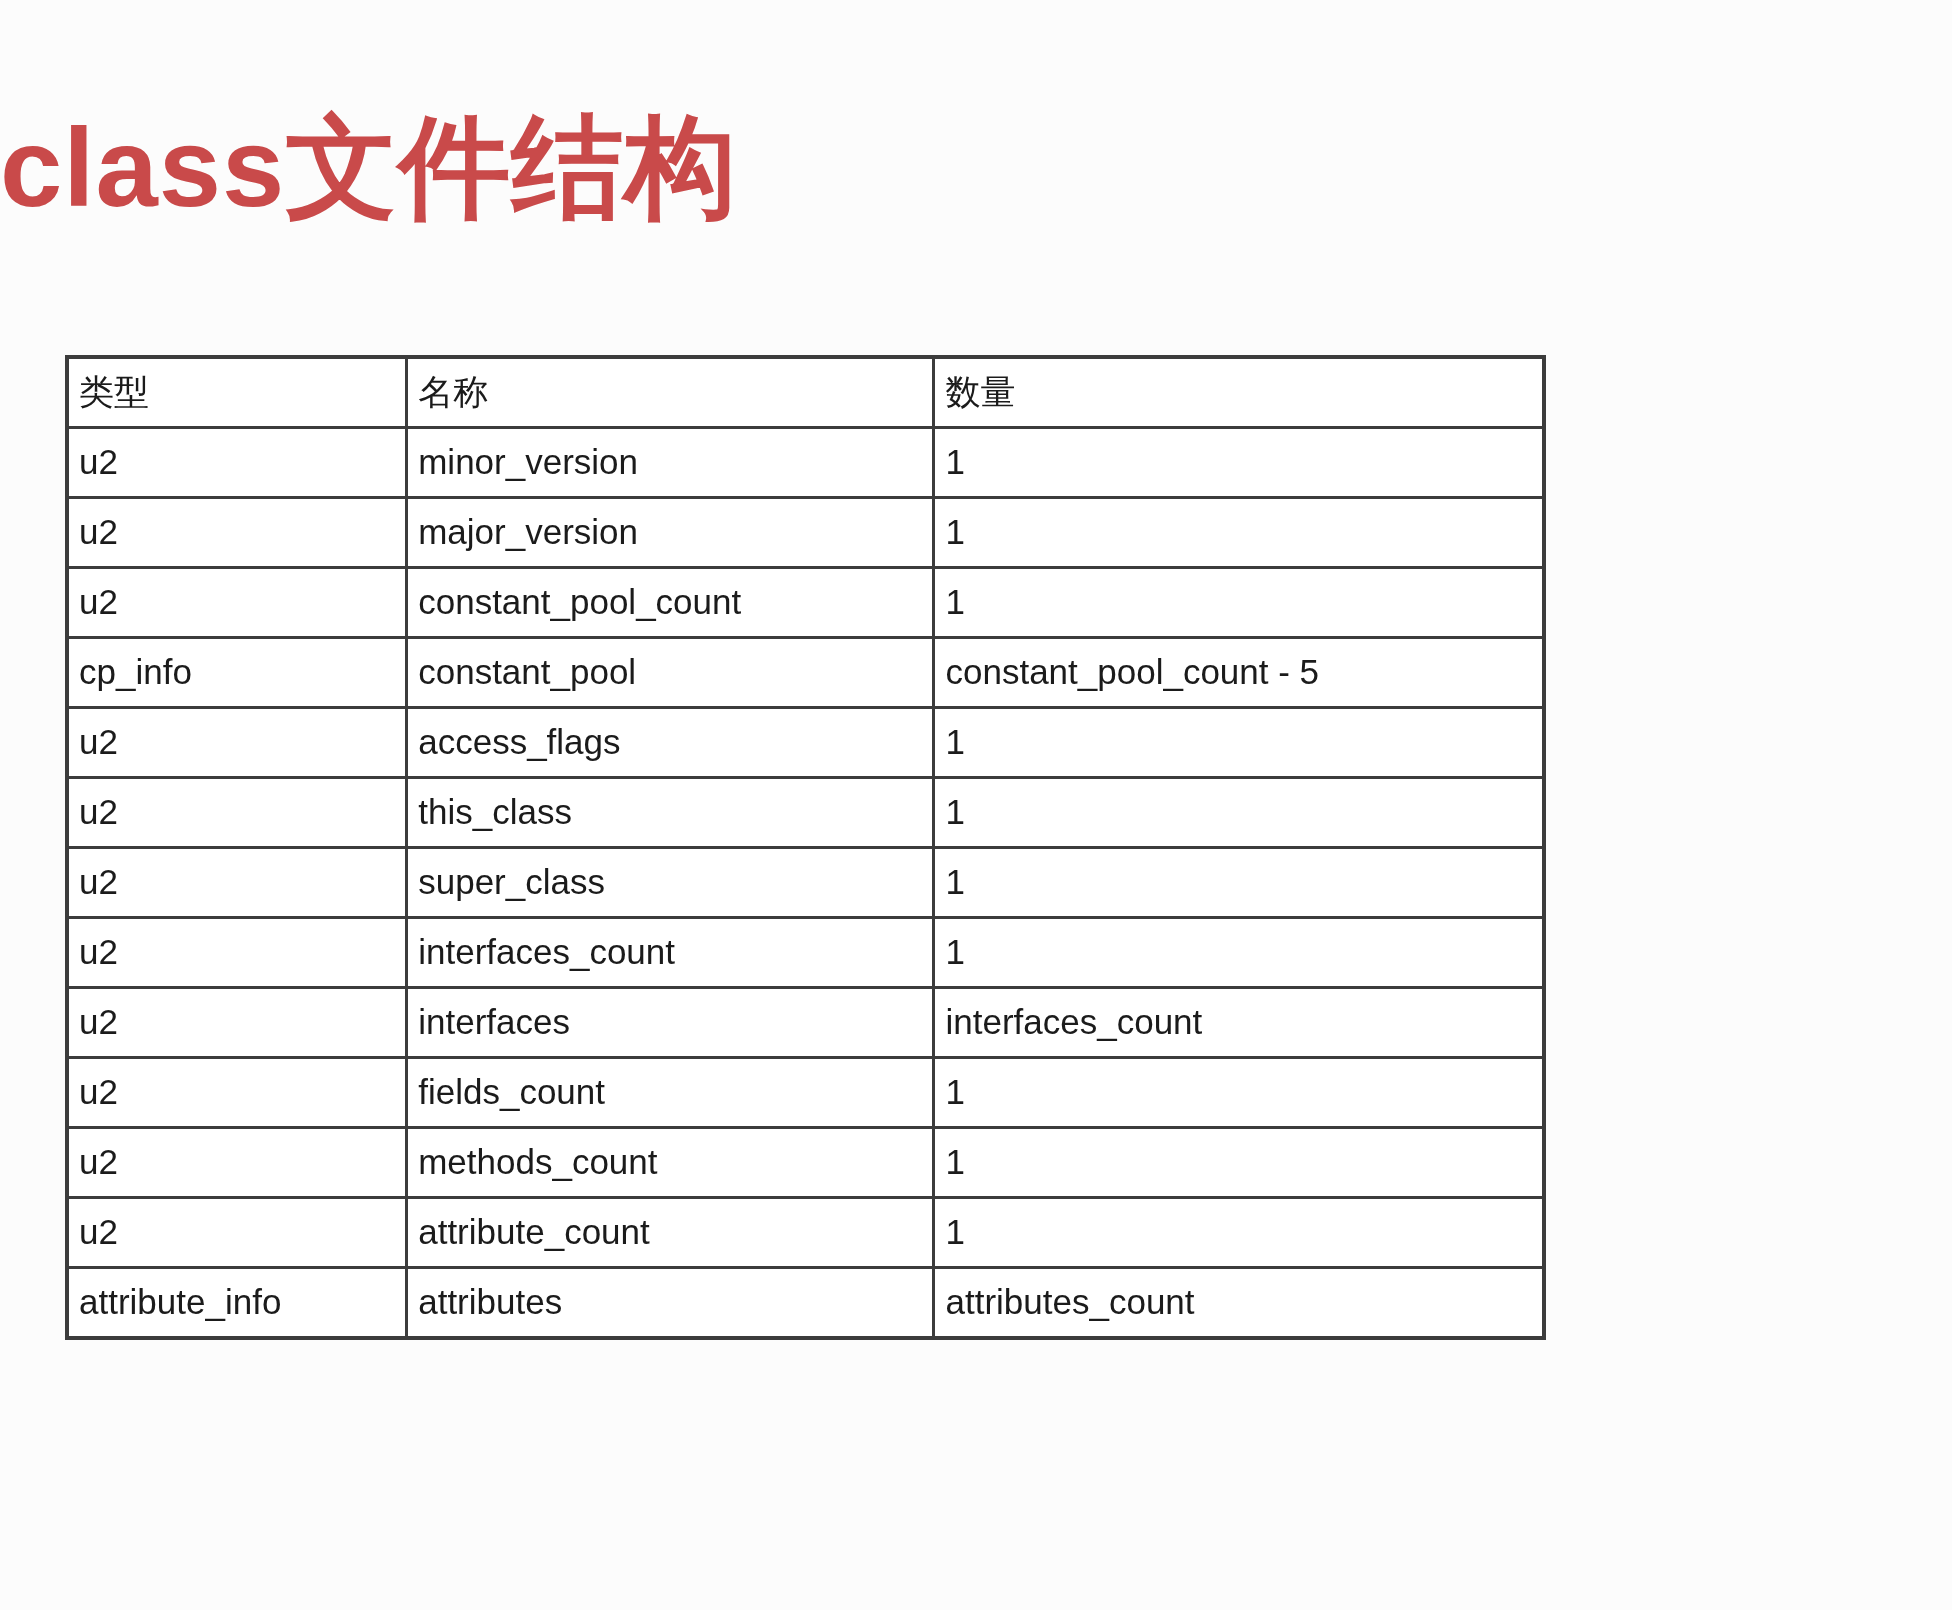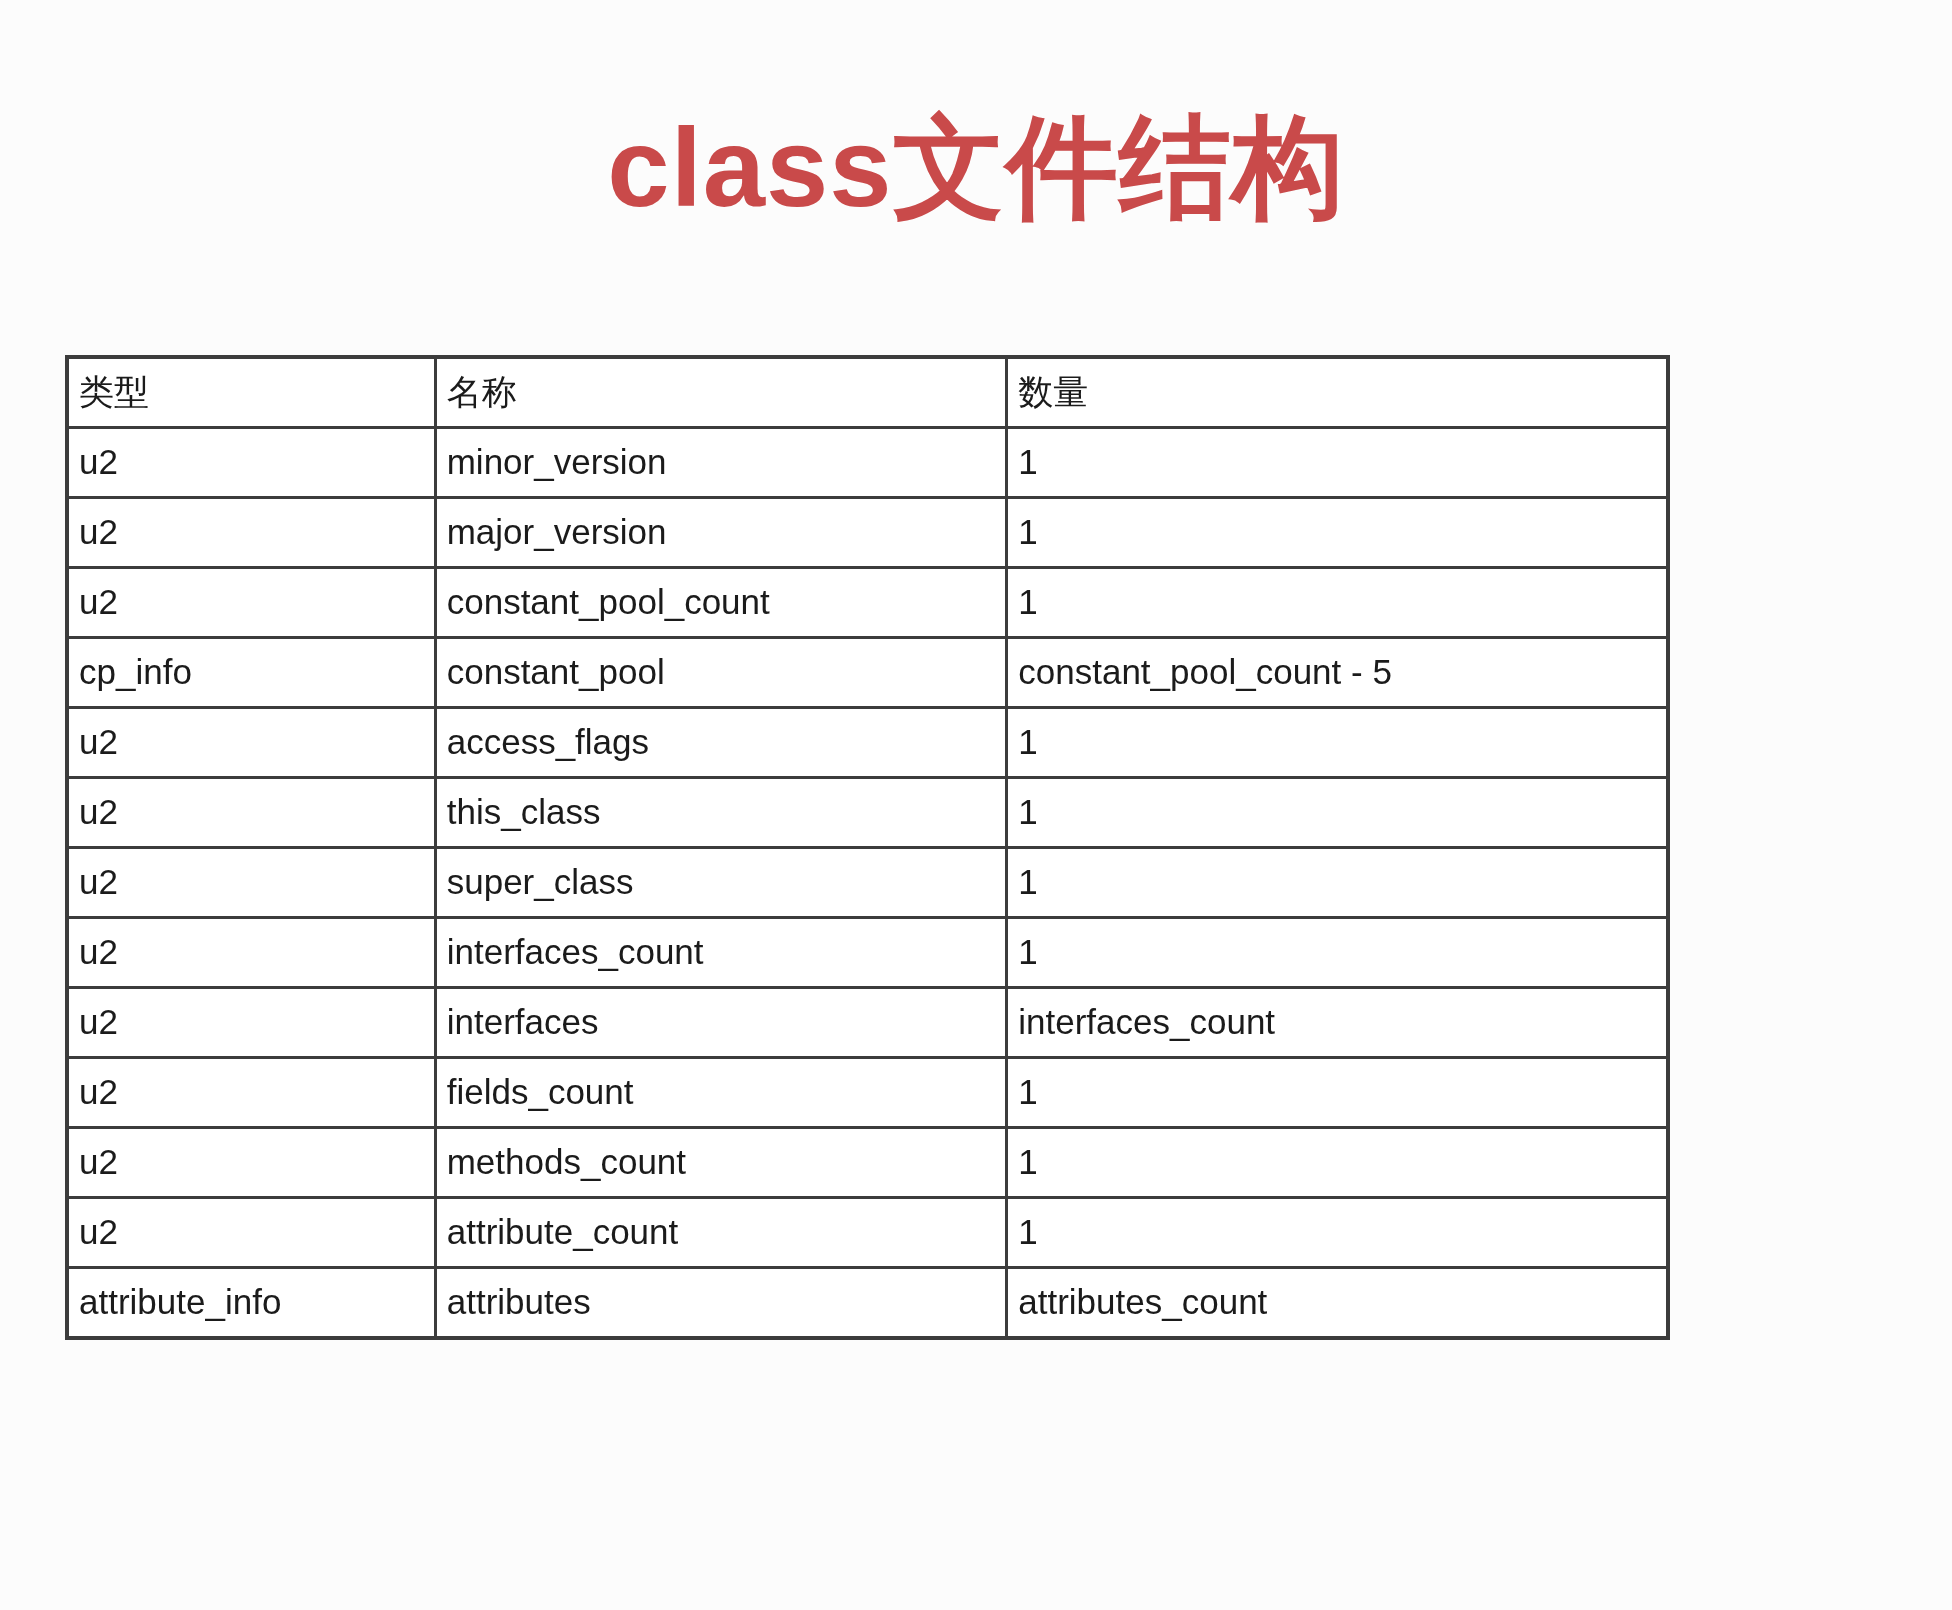--- a/index.html
+++ b/index.html
@@ -8,34 +8,34 @@
   }
   body {
     width: 1952px;
     height: 1610px;
     background: #fcfcfc;
     font-family: "Liberation Sans", "DejaVu Sans", sans-serif;
     overflow: hidden;
   }
   .title-wrap {
     width: 100%;
-    text-align: center;
+    text-align: left;
     margin-top: 104px;
   }
   .page-title {
     display: inline-block;
     font-size: 112px;
     line-height: 1.15;
     font-weight: bold;
     letter-spacing: 1px;
     color: #c94a4a; 
   }
   .struct-table {
     margin: 122px 0 0 65px;
-    width: 1605px;
+    width: 1481px;
     border-collapse: collapse;
     table-layout: fixed;
     background: #ffffff;
     border: 4px solid #3c3c3c;
   }
   .struct-table col.c1 { width: 23.0%; }
   .struct-table col.c2 { width: 35.7%; }
   .struct-table col.c3 { width: 41.3%; }
   .struct-table th,
   .struct-table td {

